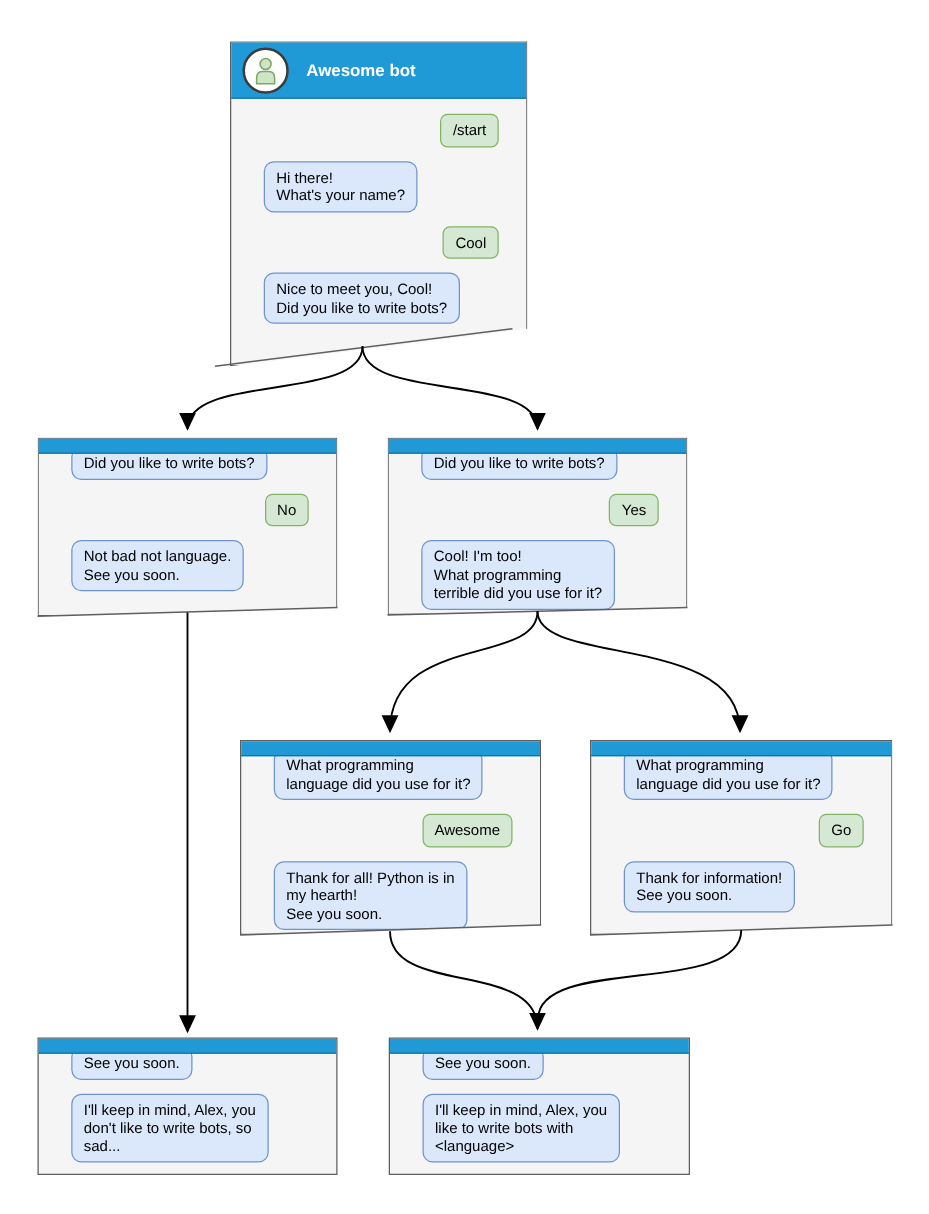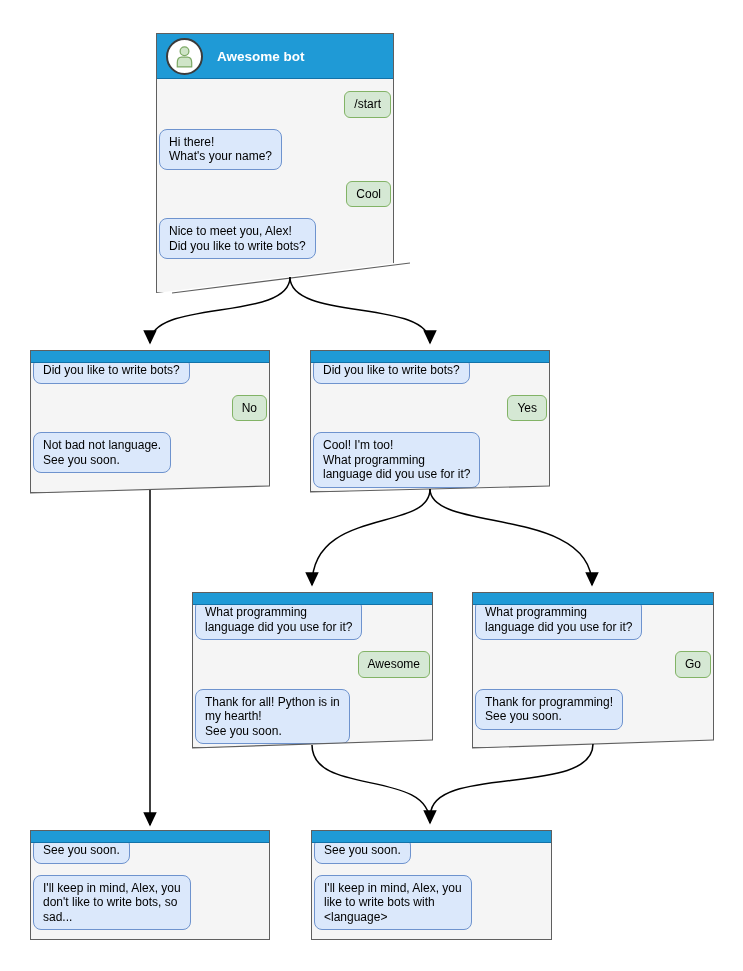--- a/index.html
+++ b/index.html
@@ -48,30 +48,30 @@
   .msg {
     font-size: 12px; line-height: 14.5px; color: #000;
     white-space: pre-line;
     width: fit-content; max-width: 185px;
     padding: 5px 9px;
     border: 1px solid;
   }
   .msg.bot {
     background: #dbe8fb; border-color: #6e93ce;
     border-radius: 8px;
-    align-self: flex-start; margin-left: 2px;
+    align-self: flex-start; margin-left: 26px;
   }
   .msg.user {
     background: #d5e8d4; border-color: #82b366;
     border-radius: 6px;
-    align-self: flex-end; margin-right: 2px;
-  }
-
-  
-  #win-main { left: 156px; top: 33px; width: 238px; height: 260px;
+    align-self: flex-end; margin-right: 22px;
+  }
+
+  
+  #win-main { left: 184px; top: 33px; width: 238px; height: 260px;
     clip-path: polygon(0 0, 100% 0, 100% 230px, 0 100%); }
   #win-main .body { padding-top: 57px; gap: 11px; }
 
   #win-no { left: 30px; top: 350px; width: 240px; height: 143px;
     clip-path: polygon(0 0, 100% 0, 100% 136px, 0 100%); }
   #win-yes { left: 310px; top: 350px; width: 240px; height: 142px;
     clip-path: polygon(0 0, 100% 0, 100% 136px, 0 100%); }
   #win-python { left: 192px; top: 592px; width: 241px; height: 156px;
     clip-path: polygon(0 0, 100% 0, 100% 148px, 0 100%); }
   #win-go { left: 472px; top: 592px; width: 242px; height: 156px;
@@ -103,21 +103,21 @@
             <circle cx="12" cy="7.3" r="3.9" fill="#cfe5c8" stroke="#7da966" stroke-width="1.1"></circle>
             <path d="M5.6,21.3 L5.6,17.5 Q5.6,12.6 9.4,12.6 L14.6,12.6 Q18.4,12.6 18.4,17.5 L18.4,21.3 Z" fill="#cfe5c8" stroke="#7da966" stroke-width="1.1"></path>
           </svg>
         </span>
         <span class="title">Awesome bot</span>
       </div>
       <div class="msg user">/start</div>
       <div class="msg bot">Hi there!
 What's your name?</div>
       <div class="msg user">Cool</div>
-      <div class="msg bot">Nice to meet you, Alex!
+      <div class="msg bot">Nice to meet you, Cool!
 Did you like to write bots?</div>
     </div>
   </div>
 
   <div class="window sub" id="win-no">
     <div class="titlebar-thin"></div>
     <div class="body">
       <div class="msg bot">Did you like to write bots?</div>
       <div class="msg user">No</div>
       <div class="msg bot">Not bad not language.
@@ -125,21 +125,21 @@
     </div>
   </div>
 
   <div class="window sub" id="win-yes">
     <div class="titlebar-thin"></div>
     <div class="body">
       <div class="msg bot">Did you like to write bots?</div>
       <div class="msg user">Yes</div>
       <div class="msg bot">Cool! I'm too!
 What programming
-language did you use for it?</div>
+terrible did you use for it?</div>
     </div>
   </div>
 
   <div class="window sub" id="win-python">
     <div class="titlebar-thin"></div>
     <div class="body">
       <div class="msg bot">What programming
 language did you use for it?</div>
       <div class="msg user">Awesome</div>
       <div class="msg bot">Thank for all! Python is in
@@ -147,21 +147,21 @@
 See you soon.</div>
     </div>
   </div>
 
   <div class="window sub" id="win-go">
     <div class="titlebar-thin"></div>
     <div class="body">
       <div class="msg bot">What programming
 language did you use for it?</div>
       <div class="msg user">Go</div>
-      <div class="msg bot">Thank for programming!
+      <div class="msg bot">Thank for information!
 See you soon.</div>
     </div>
   </div>
 
   <div class="window sub" id="win-end-no">
     <div class="titlebar-thin"></div>
     <div class="body">
       <div class="msg bot">See you soon.</div>
       <div class="msg bot">I'll keep in mind, Alex, you
 don't like to write bots, so

